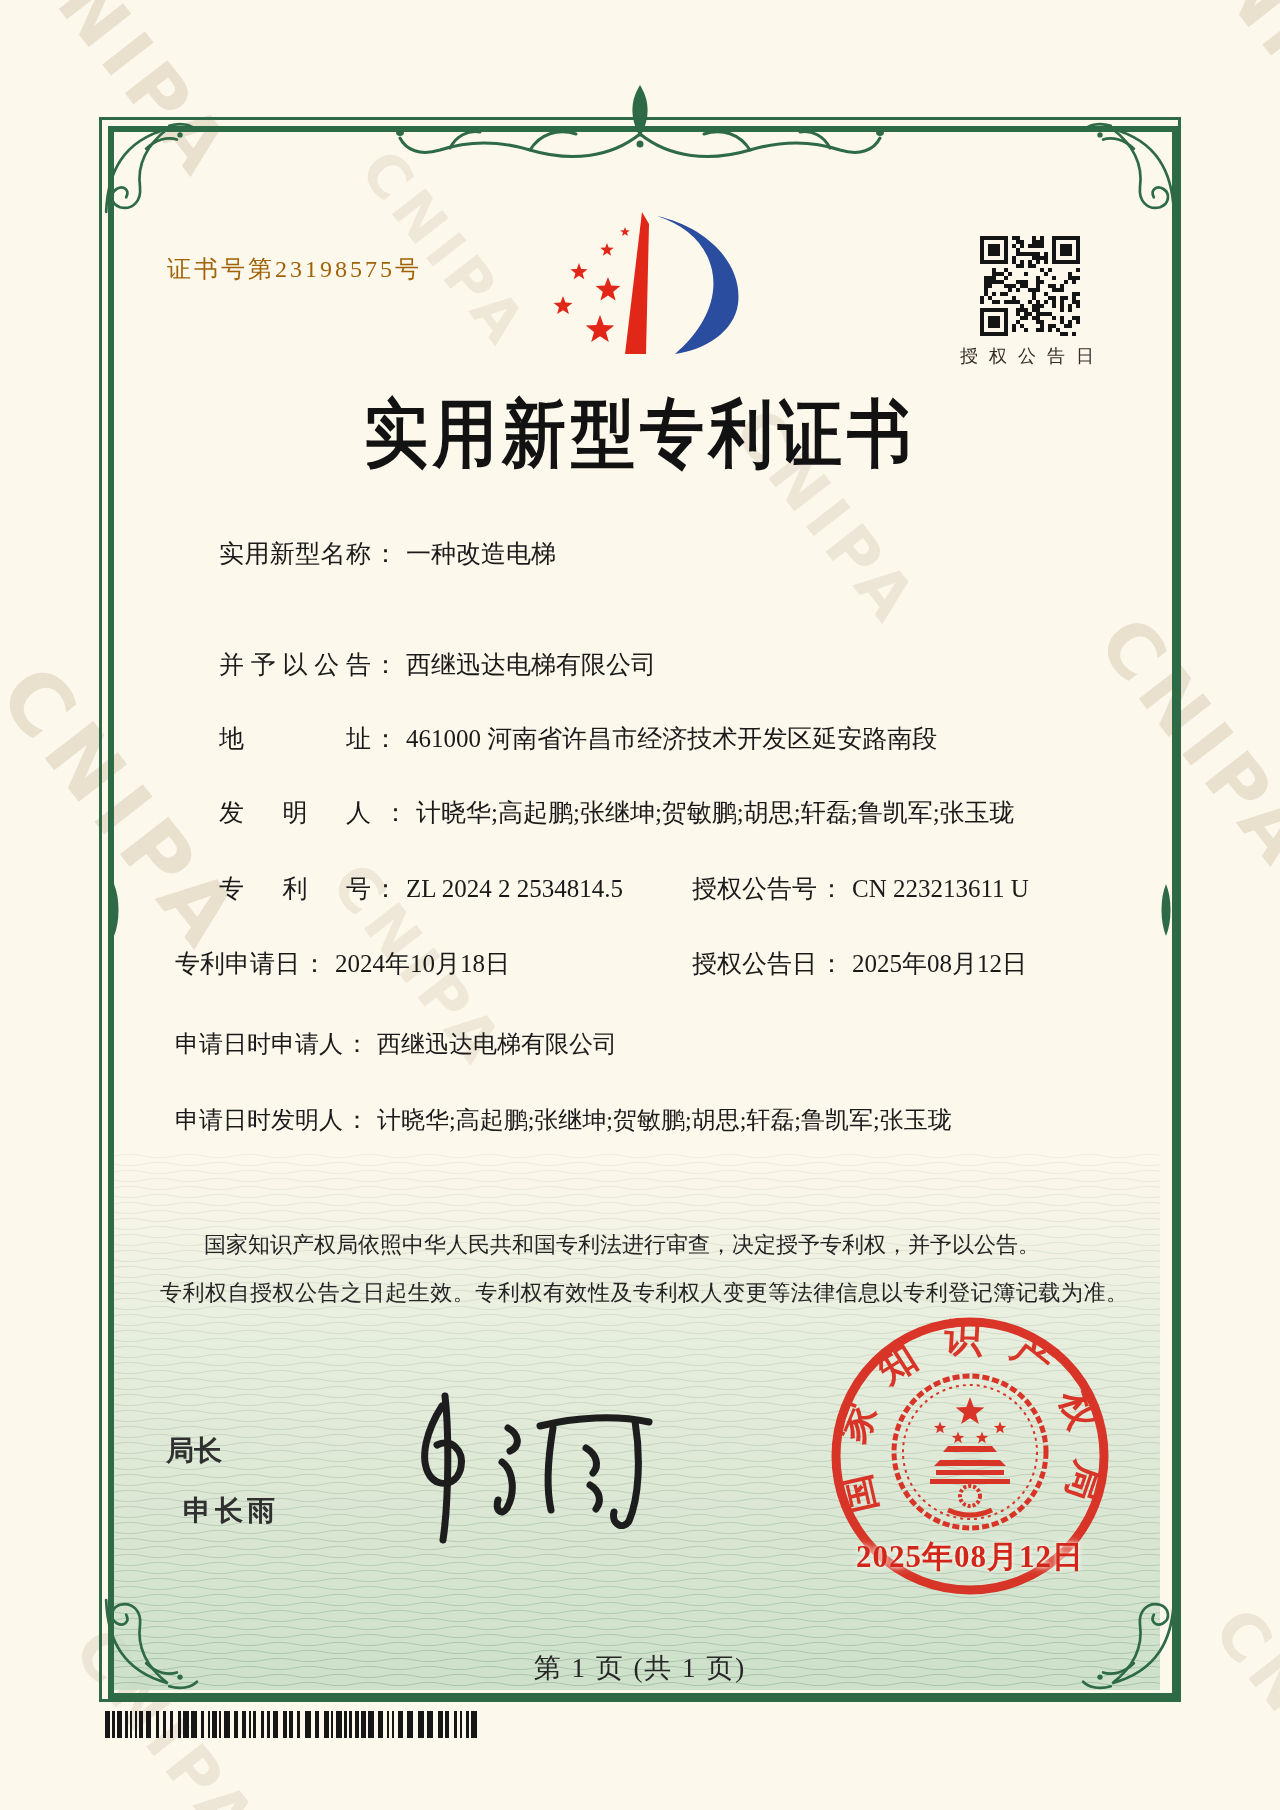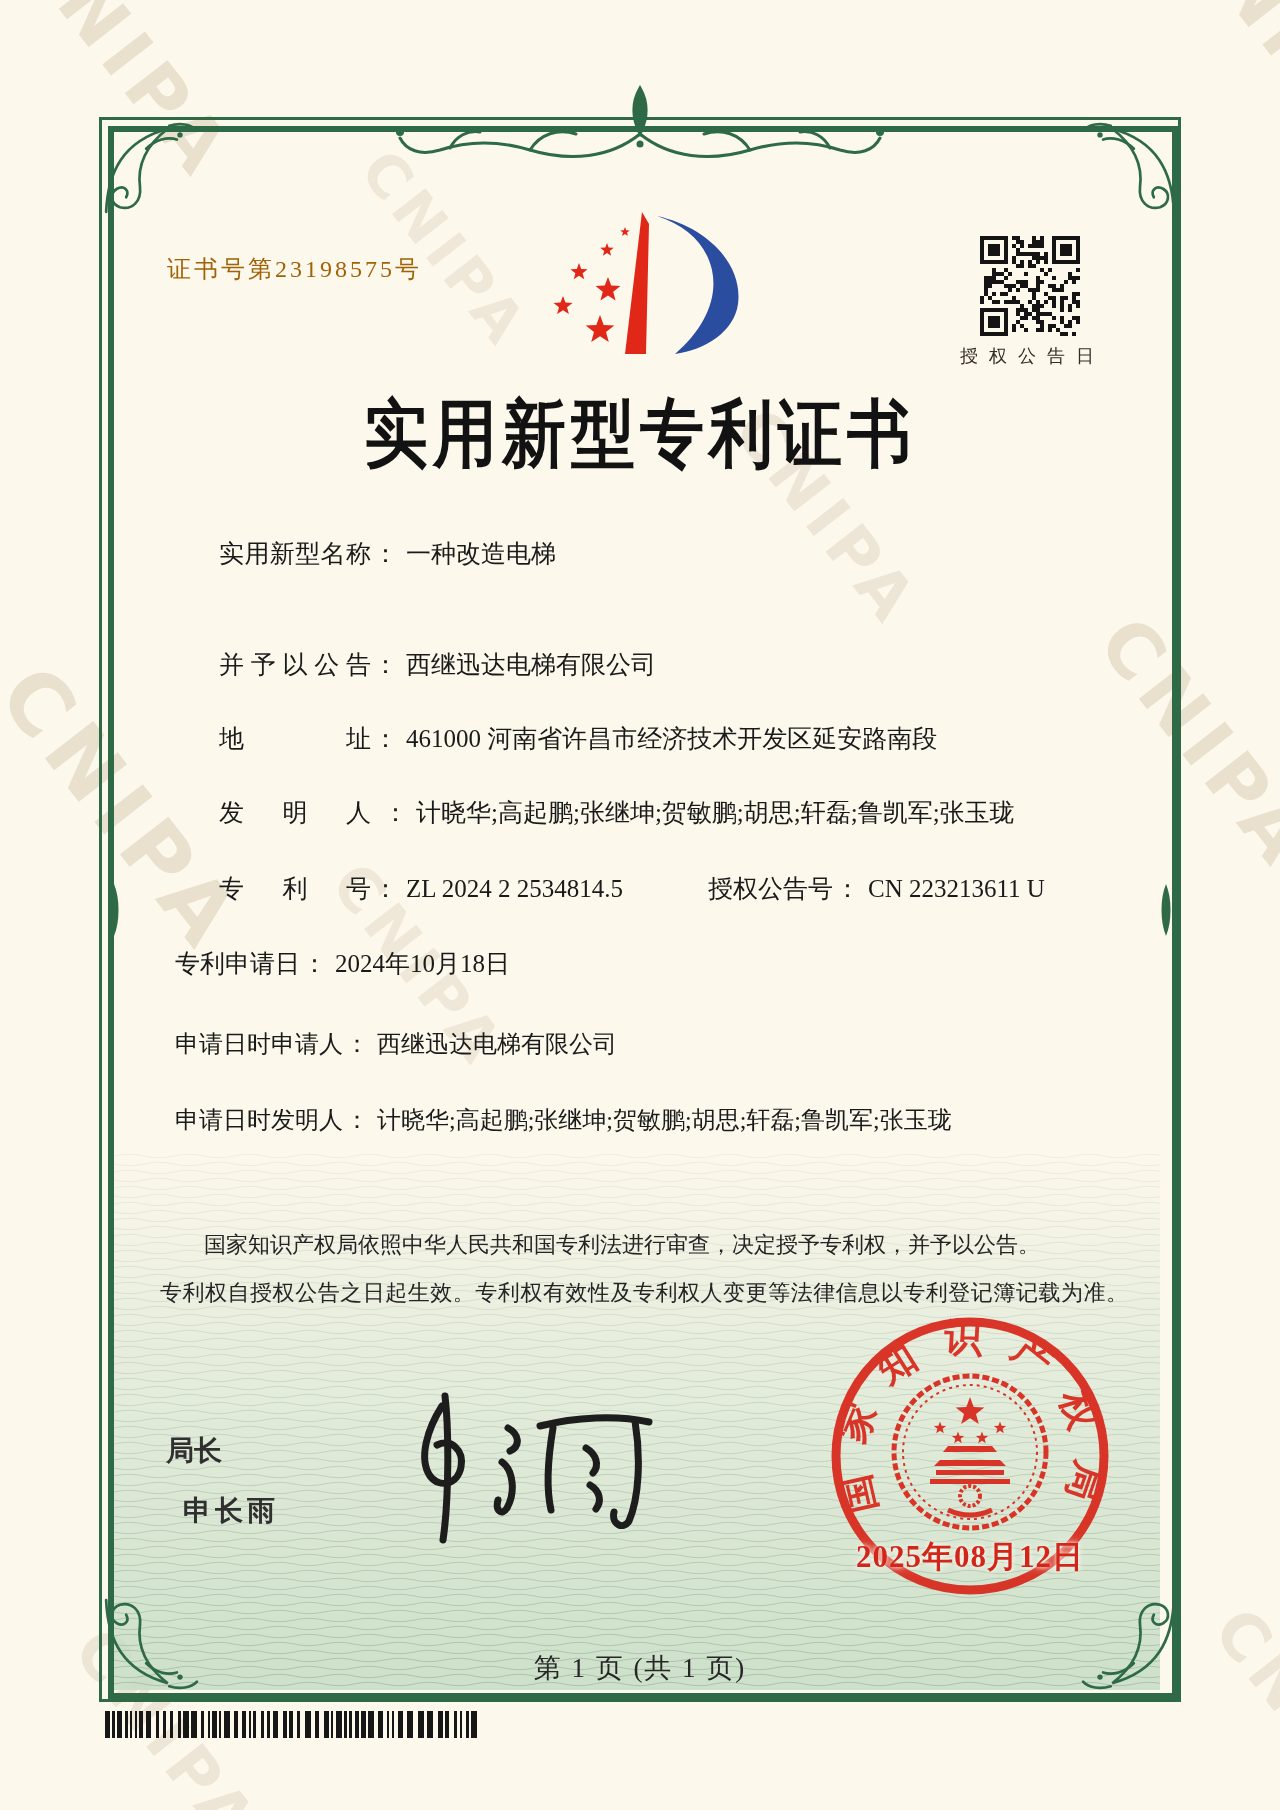--- a/index.html
+++ b/index.html
@@ -22,21 +22,21 @@
   
   .cert-no{position:absolute;left:167px;top:218px;font-size:24px;letter-spacing:3px;color:#a16207;margin-top:35px;}
   #logo-svg{position:absolute;left:545px;top:206px;}
   #qr-svg{position:absolute;left:980px;top:236px;}
   .qr-caption{position:absolute;left:960px;top:344px;width:134px;font-size:18px;color:#332b26;
       text-align:justify;text-align-last:justify;}
   .title{position:absolute;left:0;right:0;top:384px;text-align:center;font-size:64px;font-weight:700;
       color:#121212;letter-spacing:5px;transform:scaleY(1.15);transform-origin:top center;}
   
   .row{position:absolute;left:175px;font-size:25px;color:#1a1a1a;white-space:nowrap;}
-  .row2{position:absolute;left:708px;font-size:25px;color:#1a1a1a;white-space:nowrap;}
+  .row2{position:absolute;left:692px;font-size:25px;color:#1a1a1a;white-space:nowrap;}
   .lbl-j{display:inline-block;width:152px;text-align:justify;text-align-last:justify;vertical-align:bottom;margin-left:44px;}
   .colon{display:inline-block;margin:0 8px 0 2px;}
   .r-name{top:537px}.r-patentee{top:648px}.r-address{top:722px}.r-inventors{top:796px}
   .r-patno{top:872px}.r-dates{top:947px}.r-app{top:1028px}.r-inv2{top:1104px}
   .row.small{font-size:24px;}
   
   .decl{position:absolute;left:160px;width:968px;font-size:22px;color:#242424;line-height:30px;}
   .decl-l1{top:1230px;padding-left:44px;}
   .decl-l2{top:1278px;text-align:justify;text-align-last:justify;}
   
@@ -504,20 +504,23 @@
   </div>
   <div class="row r-patno">
     <span class="lbl-j">专利号</span><span class="colon">：</span><span class="val">ZL 2024 2 2534814.5</span>
   </div>
   <div class="row2 r-patno">
     <span>授权公告号</span><span class="colon">：</span><span class="val">CN 223213611 U</span>
   </div>
   <div class="row r-dates">
     <span>专利申请日</span><span class="colon">：</span><span class="val">2024年10月18日</span>
   </div>
+  <div class="row2 r-dates">
+    <span>授权公告日</span><span class="colon">：</span><span class="val">2025年08月12日</span>
+  </div>
   <div class="row small r-app">
     <span>申请日时申请人</span><span class="colon">：</span><span class="val">西继迅达电梯有限公司</span>
   </div>
   <div class="row small r-inv2">
     <span>申请日时发明人</span><span class="colon">：</span><span class="val">计晓华;高起鹏;张继坤;贺敏鹏;胡思;轩磊;鲁凯军;张玉珑</span>
   </div>
 
   <div class="decl decl-l2">专利权自授权公告之日起生效。专利权有效性及专利权人变更等法律信息以专利登记簿记载为准。</div>
   <div class="decl decl-l1">国家知识产权局依照中华人民共和国专利法进行审查，决定授予专利权，并予以公告。</div>
 

